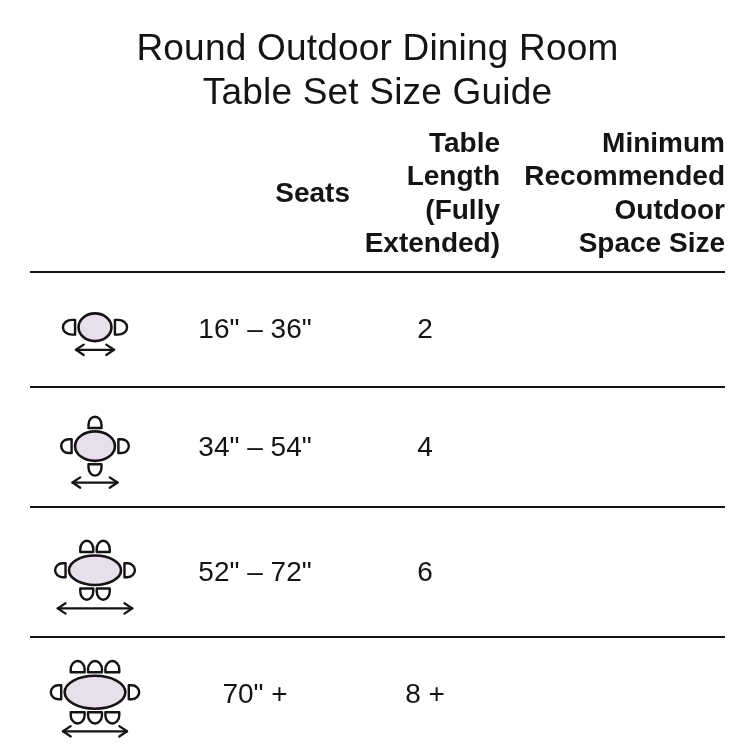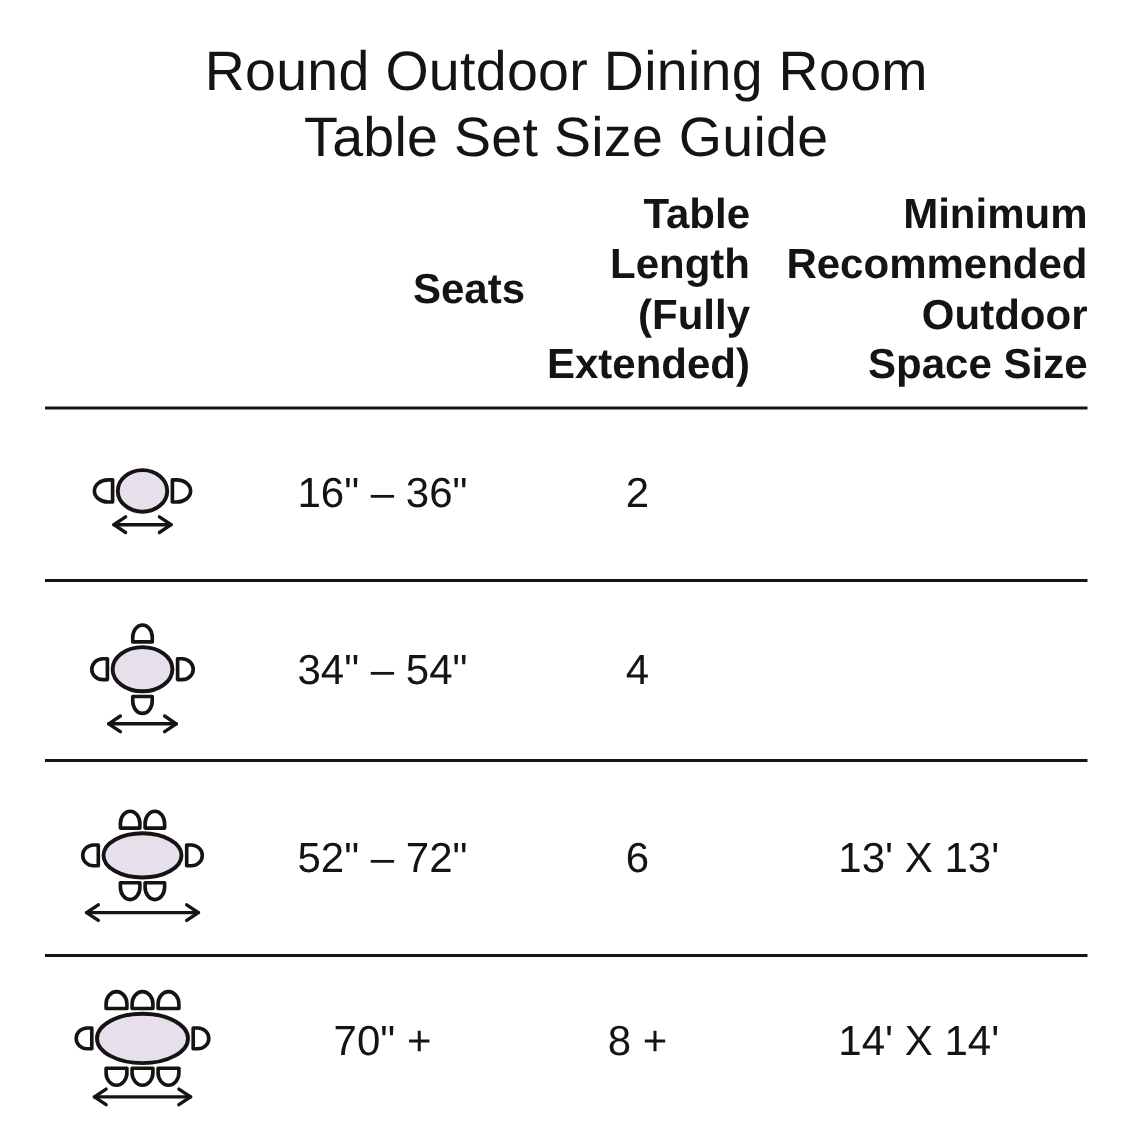--- a/index.html
+++ b/index.html
@@ -130,21 +130,20 @@
           <path d="M -8 6 L -8 2.5 A 8 8.5 0 0 1 8 2.5 L 8 6 Z" transform="translate(115 47) rotate(90)" fill="#ffffff" stroke="#141414" stroke-width="2.8" stroke-linejoin="round"></path>
           <g stroke="#141414" stroke-width="2.6" fill="none" stroke-linecap="round" stroke-linejoin="round">
             <path d="M 32 91 H 118"></path>
             <path d="M 41 85 L 32 91 L 41 97"></path>
             <path d="M 109 85 L 118 91 L 109 97"></path>
           </g>
         </svg>
       </div>
     <div class="value-cell">52" – 72"</div>
     <div class="value-cell">6</div>
-    <div class="value-cell">13' X 13'</div>
   </div>
 
   <div class="grid-row data-row row-4">
     <div class="icon-cell">
         <svg width="150" height="100" viewBox="0 0 150 100">
           <ellipse cx="75" cy="48" rx="35" ry="19" fill="#e7dfe9" stroke="#141414" stroke-width="3"></ellipse>
           <path d="M -8 6.5 L -8 3 A 8 9.5 0 0 1 8 3 L 8 6.5 Z" transform="translate(55 18.5) rotate(0)" fill="#ffffff" stroke="#141414" stroke-width="2.8" stroke-linejoin="round"></path>
           <path d="M -8 6.5 L -8 3 A 8 9.5 0 0 1 8 3 L 8 6.5 Z" transform="translate(75 18.5) rotate(0)" fill="#ffffff" stroke="#141414" stroke-width="2.8" stroke-linejoin="round"></path>
           <path d="M -8 6.5 L -8 3 A 8 9.5 0 0 1 8 3 L 8 6.5 Z" transform="translate(95 18.5) rotate(0)" fill="#ffffff" stroke="#141414" stroke-width="2.8" stroke-linejoin="round"></path>
           <path d="M -8 6.5 L -8 3 A 8 9.5 0 0 1 8 3 L 8 6.5 Z" transform="translate(55 77.5) rotate(180)" fill="#ffffff" stroke="#141414" stroke-width="2.8" stroke-linejoin="round"></path>
@@ -154,16 +153,15 @@
           <path d="M -8 6 L -8 2.5 A 8 8.5 0 0 1 8 2.5 L 8 6 Z" transform="translate(120 48) rotate(90)" fill="#ffffff" stroke="#141414" stroke-width="2.8" stroke-linejoin="round"></path>
           <g stroke="#141414" stroke-width="2.6" fill="none" stroke-linecap="round" stroke-linejoin="round">
             <path d="M 38 93 H 112"></path>
             <path d="M 47 87 L 38 93 L 47 99"></path>
             <path d="M 103 87 L 112 93 L 103 99"></path>
           </g>
         </svg>
       </div>
     <div class="value-cell">70" +</div>
     <div class="value-cell">8 +</div>
-    <div class="value-cell">14' X 14'</div>
   </div>
 
 </div>
 
 </body></html>

